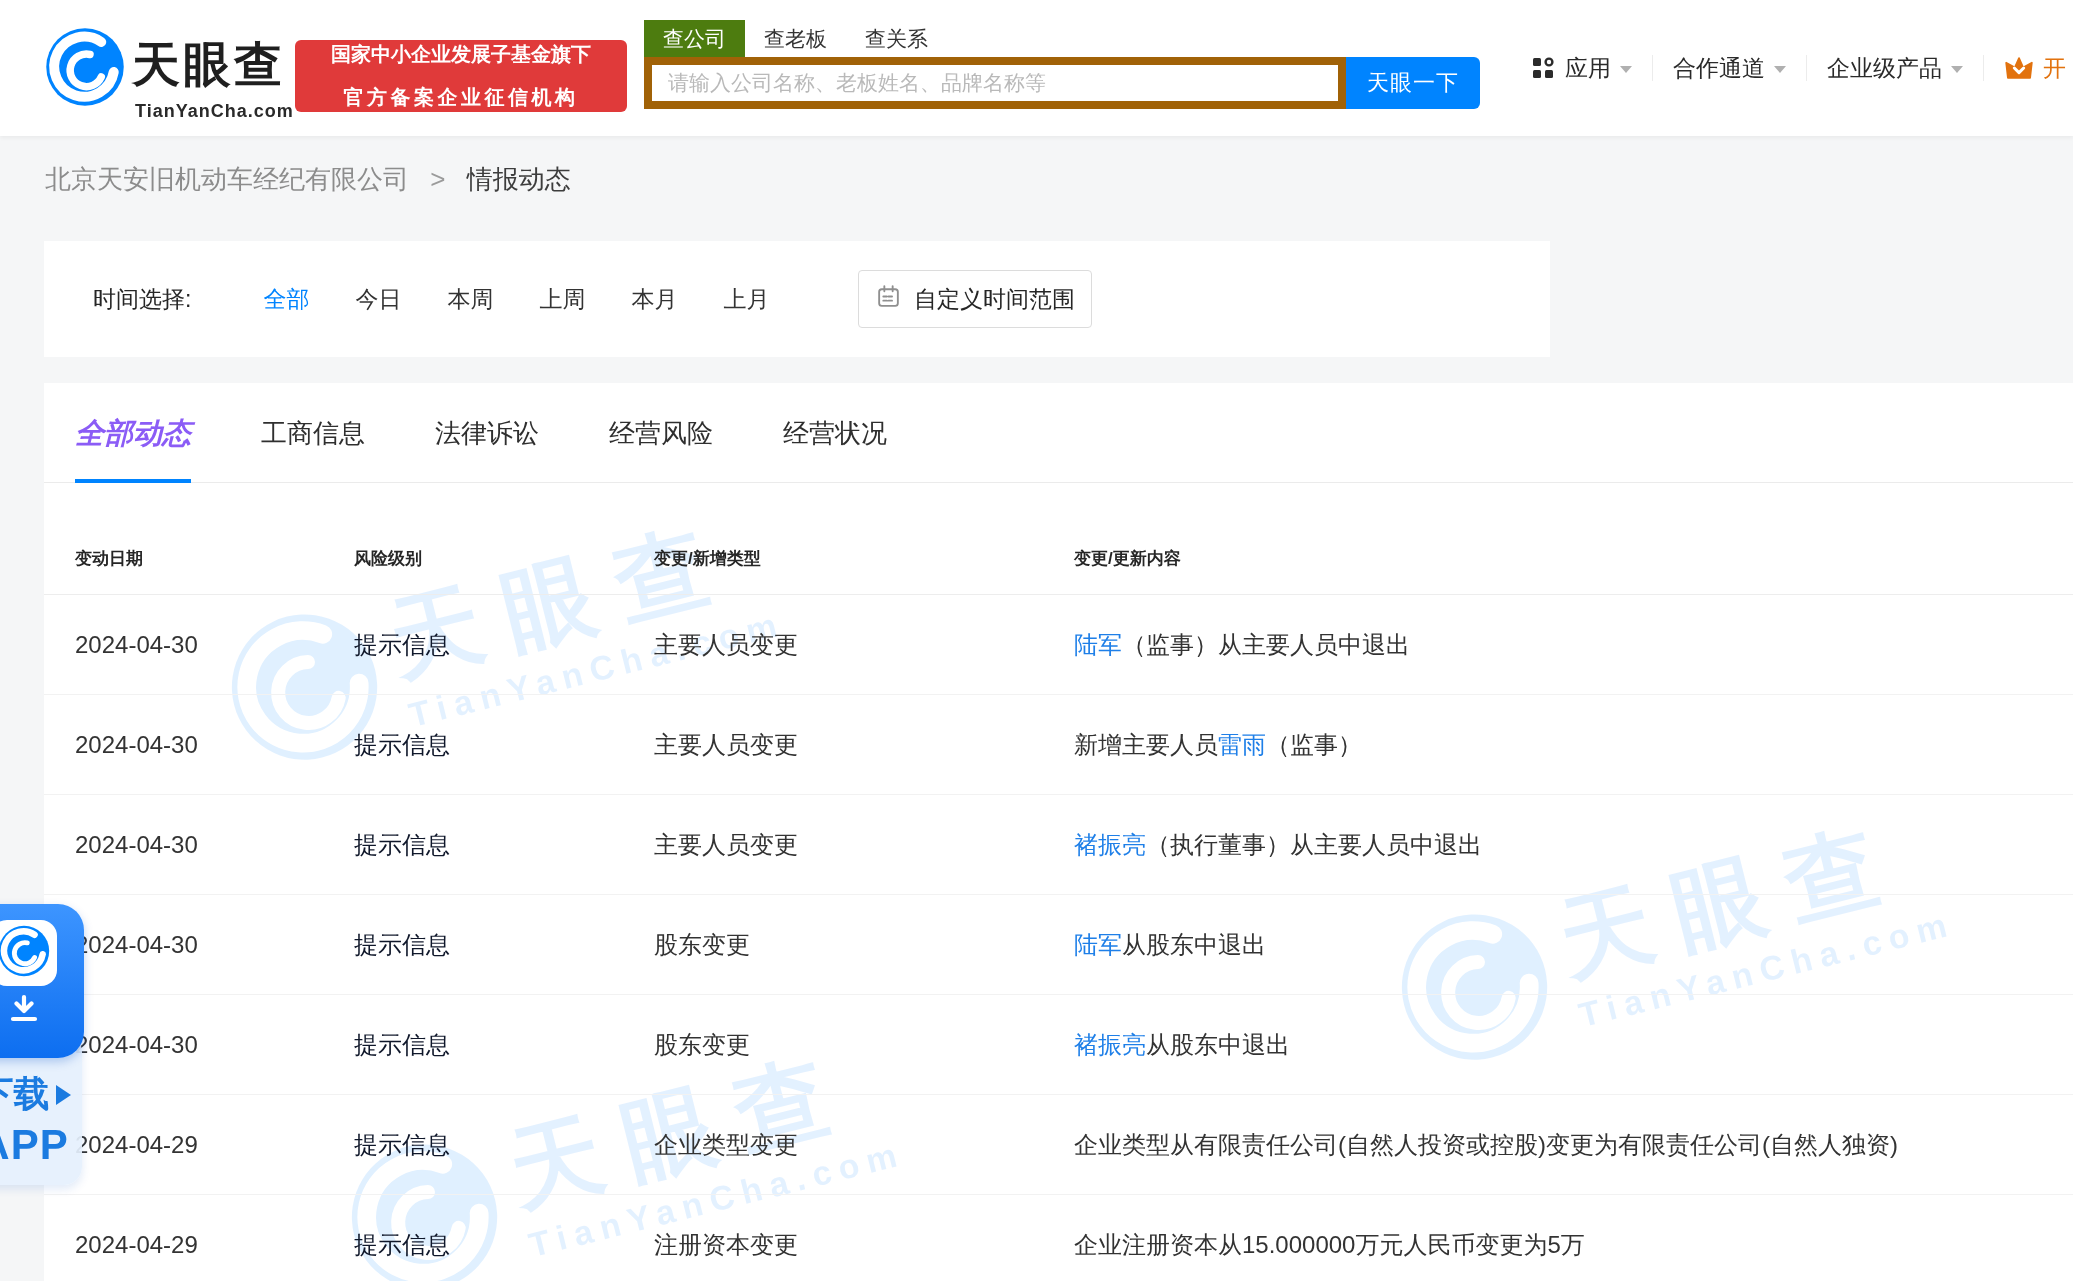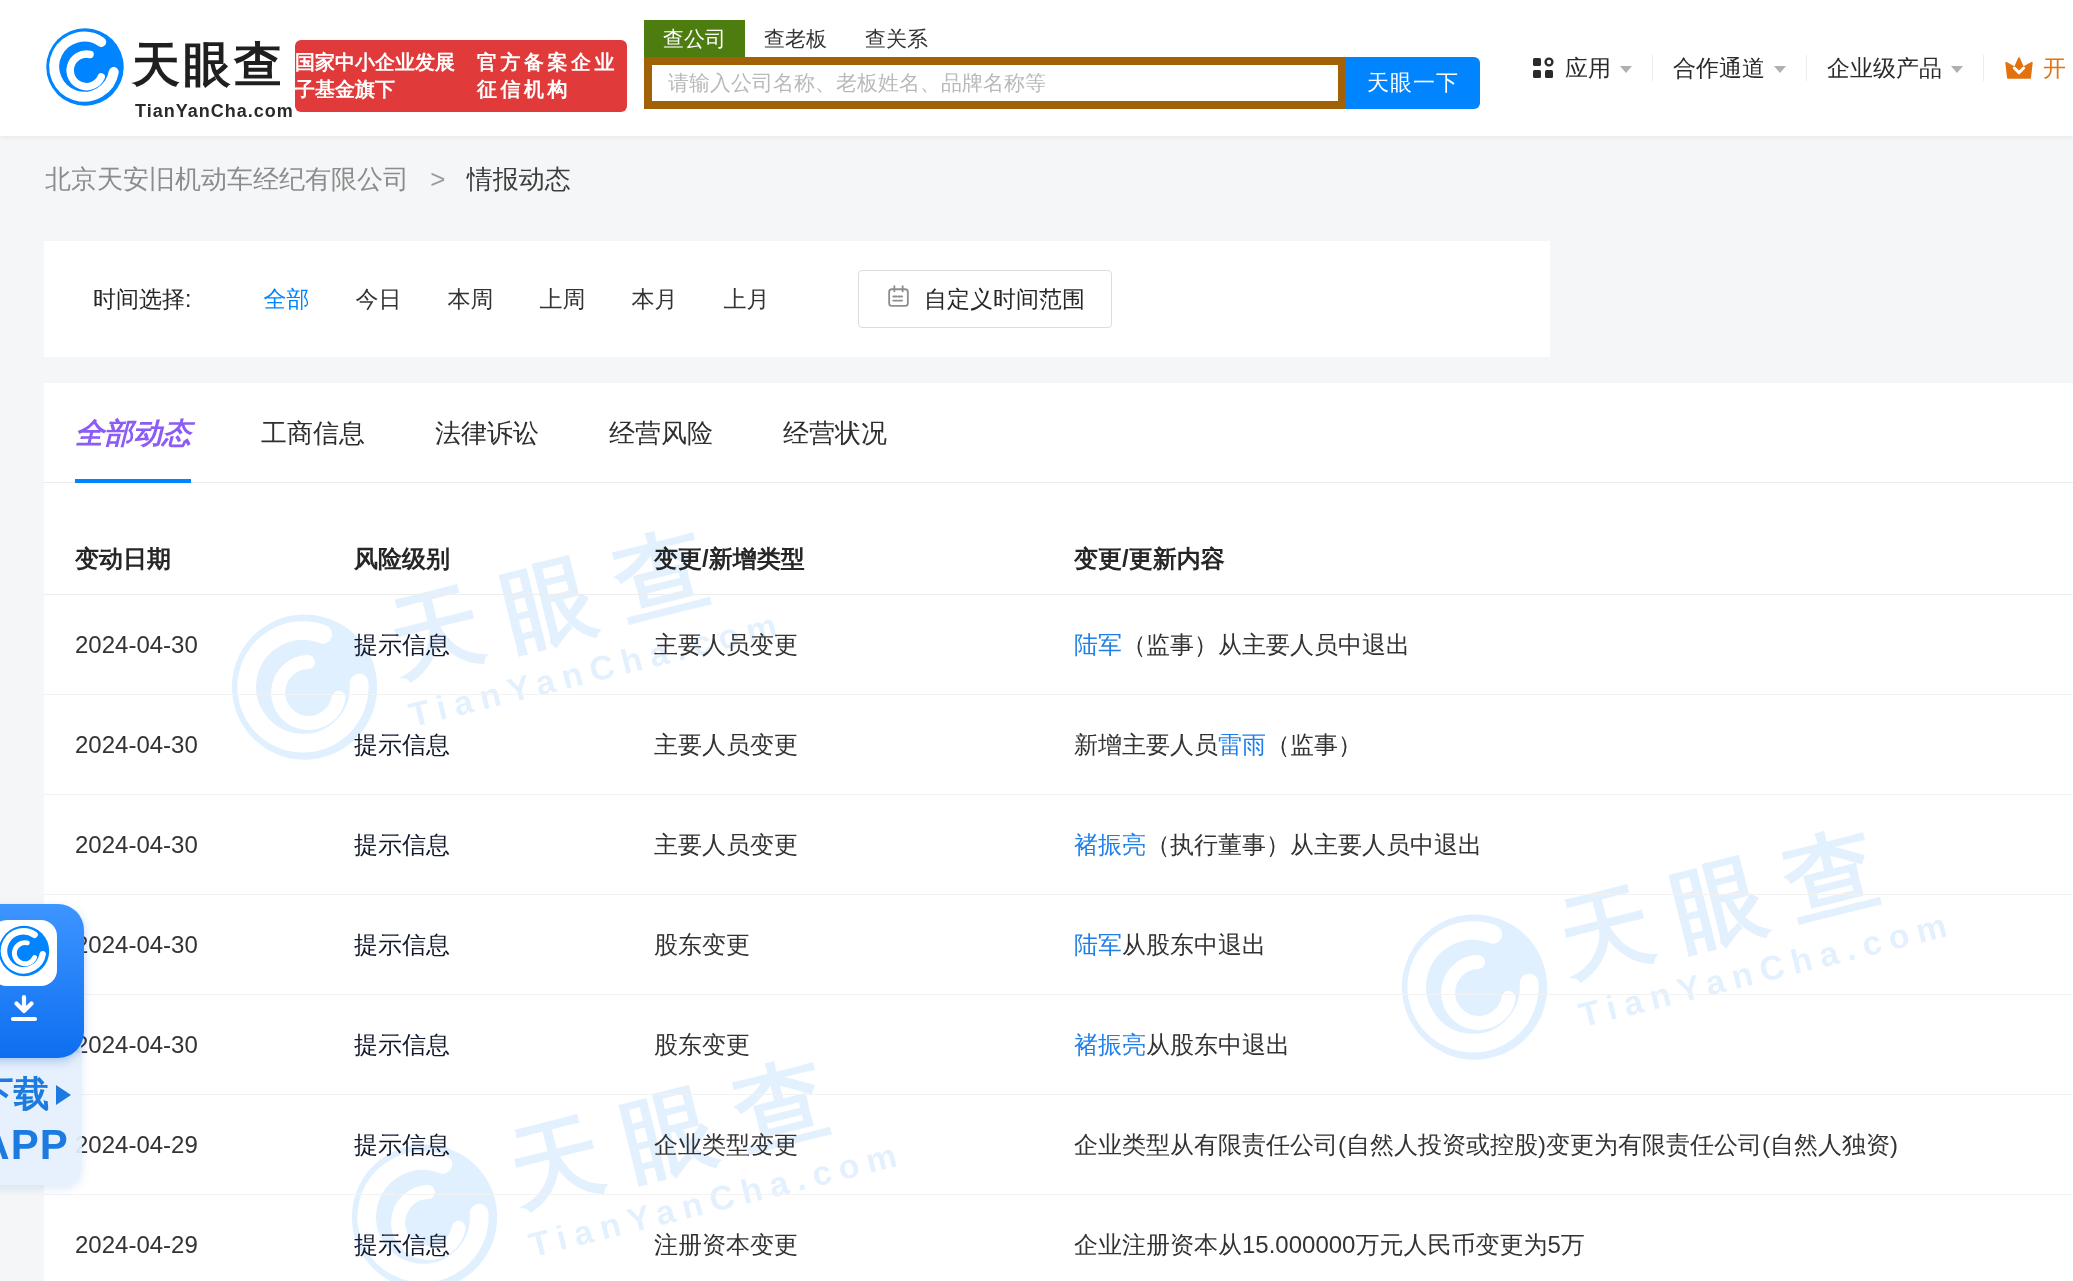--- a/index.html
+++ b/index.html
@@ -12,21 +12,21 @@
   }
   
   .header { position:absolute; left:0; top:0; width:2073px; height:136px; background:#fff;
             box-shadow:0 2px 4px rgba(0,0,0,.05); z-index:20; }
   .logo-swirl { position:absolute; left:45px; top:27px; }
   .brand-cn { position:absolute; left:132px; top:33px; font-size:48px; font-weight:700;
               color:#1F1F1F; letter-spacing:3px; }
   .brand-domain { position:absolute; left:135px; top:101px; font-size:18px; font-weight:700;
                   color:#2A2A2A; letter-spacing:1px; }
   .cert-badge { position:absolute; left:295px; top:40px; width:332px; height:72px;
-                border-radius:6px; display:flex; flex-direction:row; justify-content:center;
+                border-radius:6px; display:flex; flex-direction:column; justify-content:center;
                 align-items:center; gap:16px; }
   .cert-badge .l1 { color:#fff; font-size:20px; font-weight:600; }
   .cert-badge .l2 { color:#fff; font-size:20px; font-weight:600; letter-spacing:3.5px; }
   .search-wrap { position:absolute; left:644px; top:20px; }
   .search-tabs { display:flex; height:37px; }
   .search-tab { font-size:21px; line-height:37px; padding:0 19px; color:#333; cursor:pointer; }
   .search-tab.active { color:#fff; }
   .search-main { display:flex; }
   .search-input-box { width:702px; height:52px; background:#fff; border:8px solid #a16207; }
   .search-input-box input { width:100%; height:100%; border:none; outline:none;
@@ -48,36 +48,36 @@
   .bc-company { color:#8C8C8C; cursor:pointer; }
   .bc-sep { color:#9B9B9B; margin:0 14px; }
   .bc-current { color:#3D3D3D; }
   
   .time-card { position:absolute; left:44px; top:241px; width:1506px; height:116px; background:#fff;
       display:flex; align-items:center; z-index:5; }
   .tf-label { margin-left:49px; font-size:23px; color:#262626; }
   .tf-options { display:flex; gap:46px; margin-left:72px; }
   .tf-opt { font-size:23px; color:#333; cursor:pointer; }
   .tf-opt.active { color:#0084FF;text-align:center; }
-  .custom-btn { position:absolute; left:814px; top:29px; height:58px; padding:0 26px;
+  .custom-btn { position:absolute; left:814px; top:29px; height:58px; padding:0 16px;
       border:1px solid #DCDCDC; border-radius:4px; background:#fff; display:flex;
       align-items:center; gap:12px; font-size:23px; color:#262626; cursor:pointer; font-family:inherit; }
   
   .main-card { position:absolute; left:44px; top:383px; width:2160px; height:960px; background:#fff; z-index:5; }
   .tabs-row { position:relative; height:100px; border-bottom:1px solid #EBEBEB; display:flex;
       align-items:center; padding-left:31px; gap:70px; z-index:2; }
   .ctab { font-size:26px; color:#2F2F2F; height:100px; line-height:100px; position:relative; cursor:pointer; }
   .ctab.active { font-size:29px; font-weight:700; color:#8b5cf6;font-style:italic; }
   .ctab.active::after { content:""; position:absolute; left:0; right:0; bottom:0; height:4px;
       background:#0084FF; }
   .monitor { position:absolute; left:1697px; top:0; height:100px; line-height:100px;
       font-size:24px; color:#666; cursor:pointer; }
   .thead { display:flex; align-items:center; height:112px; border-bottom:1px solid #EDEDED;
       position:relative; z-index:2; }
-  .th { font-size:24px; font-weight:700; color:#262626;margin-top:40px; }
+  .th { font-size:17px; font-weight:700; color:#262626;margin-top:40px; }
   .trow { display:flex; align-items:center; height:100px; border-bottom:1px solid #F2F2F2;
       position:relative; z-index:2; }
   .c1 { width:310px; padding-left:31px; }
   .c2 { width:300px; }
   .c3 { width:420px; }
   .c4 { flex:1; }
   .cell-date { font-size:24px; color:#333; }
   .risk-badge { font-size:24px; color:#0f172a; text-decoration:none; cursor:pointer; }
   .cell-type { font-size:24px; color:#333; }
   .cell-content { font-size:24px; color:#333; }

